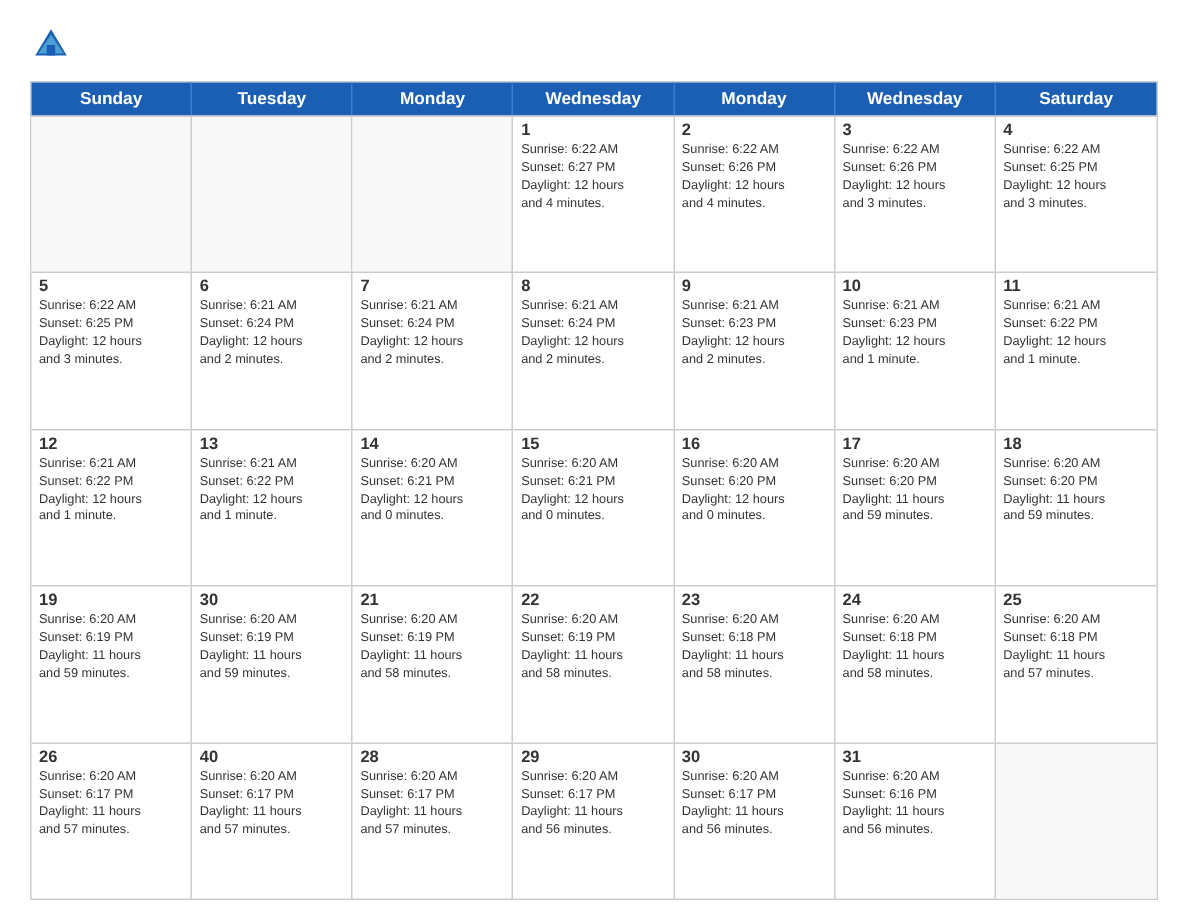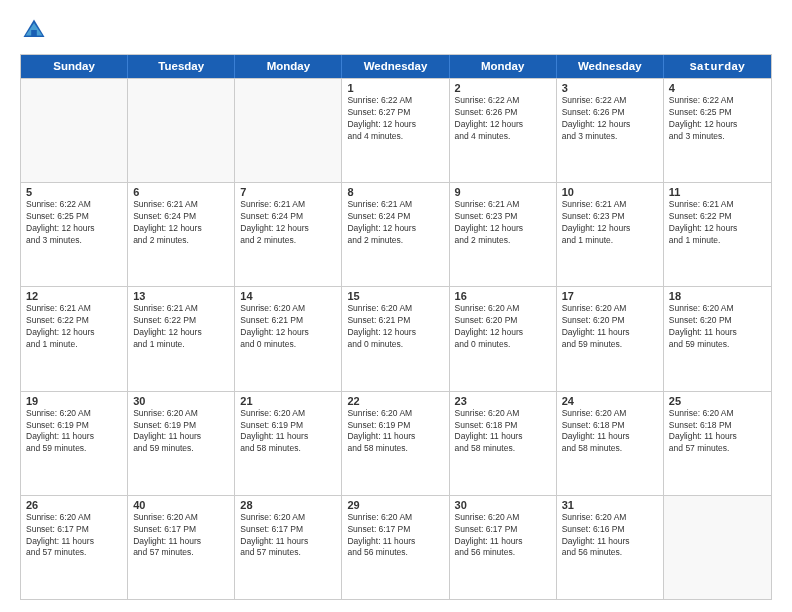--- a/index.html
+++ b/index.html
@@ -64,21 +64,21 @@
       background: #1a5fb4;
     }
     .cal-header-cell {
       color: #fff;
       font-size: 11.5px;
       font-weight: bold;
       padding: 5px 4px;
       text-align: center;
       border-right: 1px solid #3a7fd4;
     }
-    .cal-header-cell:last-child { border-right: none; font-family: Liberation Mono, monospace; }
+    .cal-header-cell:last-child { border-right: none; }
     .cal-body {
       flex: 1;
       display: flex;
       flex-direction: column;
     }
     .cal-row {
       display: grid;
       grid-template-columns: repeat(7, 1fr);
       flex: 1;
       border-top: 1px solid #ccc;

